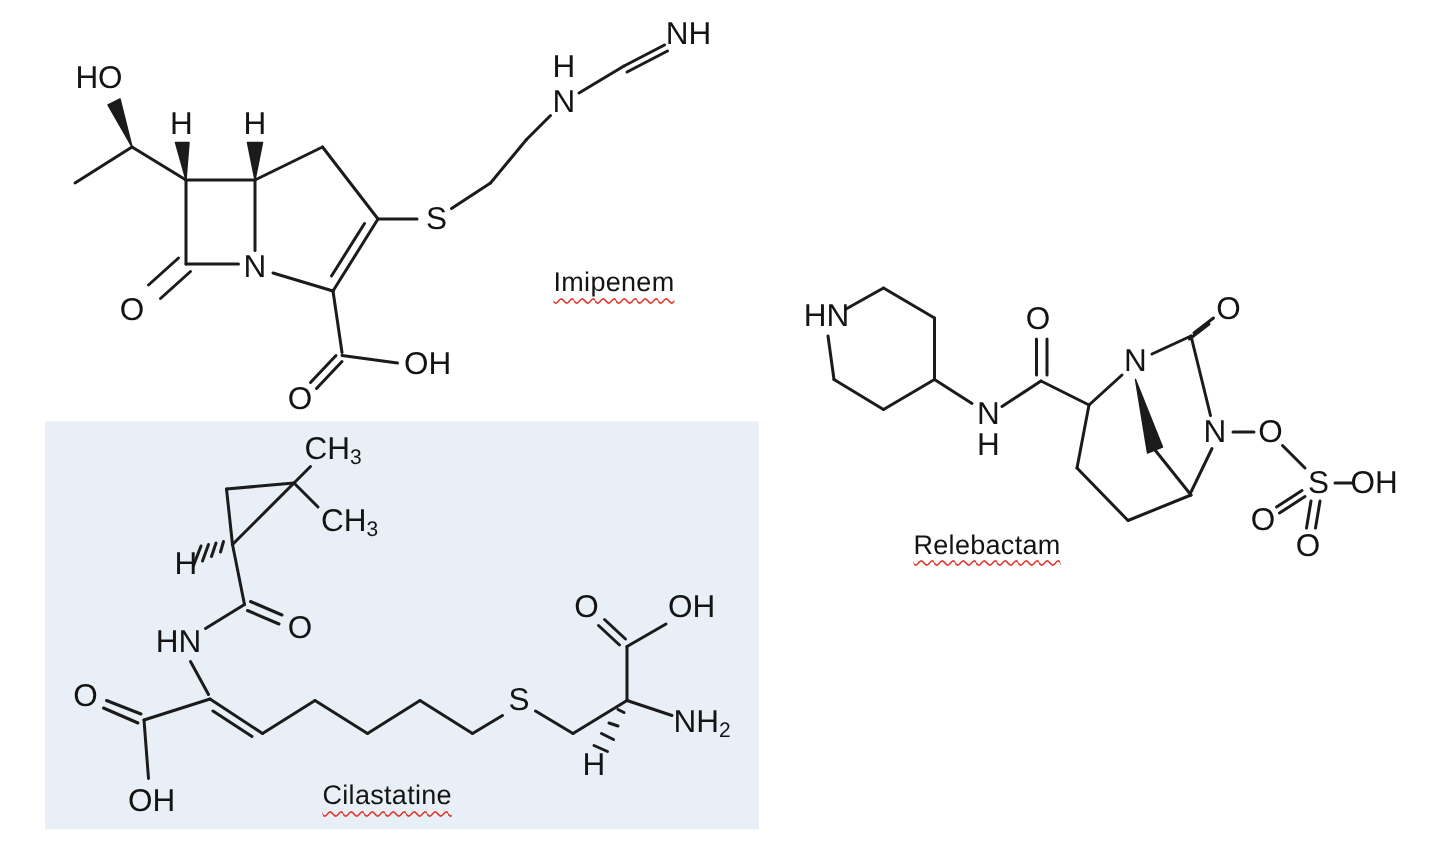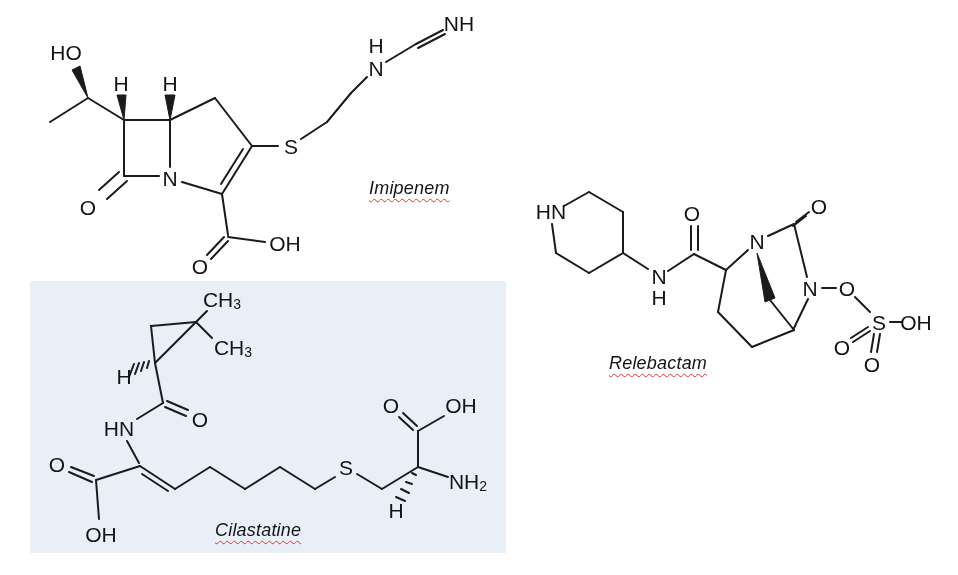--- a/index.html
+++ b/index.html
@@ -36,21 +36,20 @@
     position: absolute;
     font-size: 18px;
     color: var(--label-text, #141414);
     text-decoration-line: underline;
     text-decoration-style: wavy;
     text-decoration-color: var(--spellcheck, #e0392e);
     text-decoration-thickness: 1px;
     text-underline-offset: 4px;
     letter-spacing: 0.2px;
     white-space: nowrap;
-    font-style: italic;
   }
 </style>
 </head>
 <body>
 
 <div class="page">
 
   <svg id="structures" width="958" height="575" viewBox="0 0 958 575">
 
     <rect class="hl" x="30" y="281" width="476" height="272"></rect>

